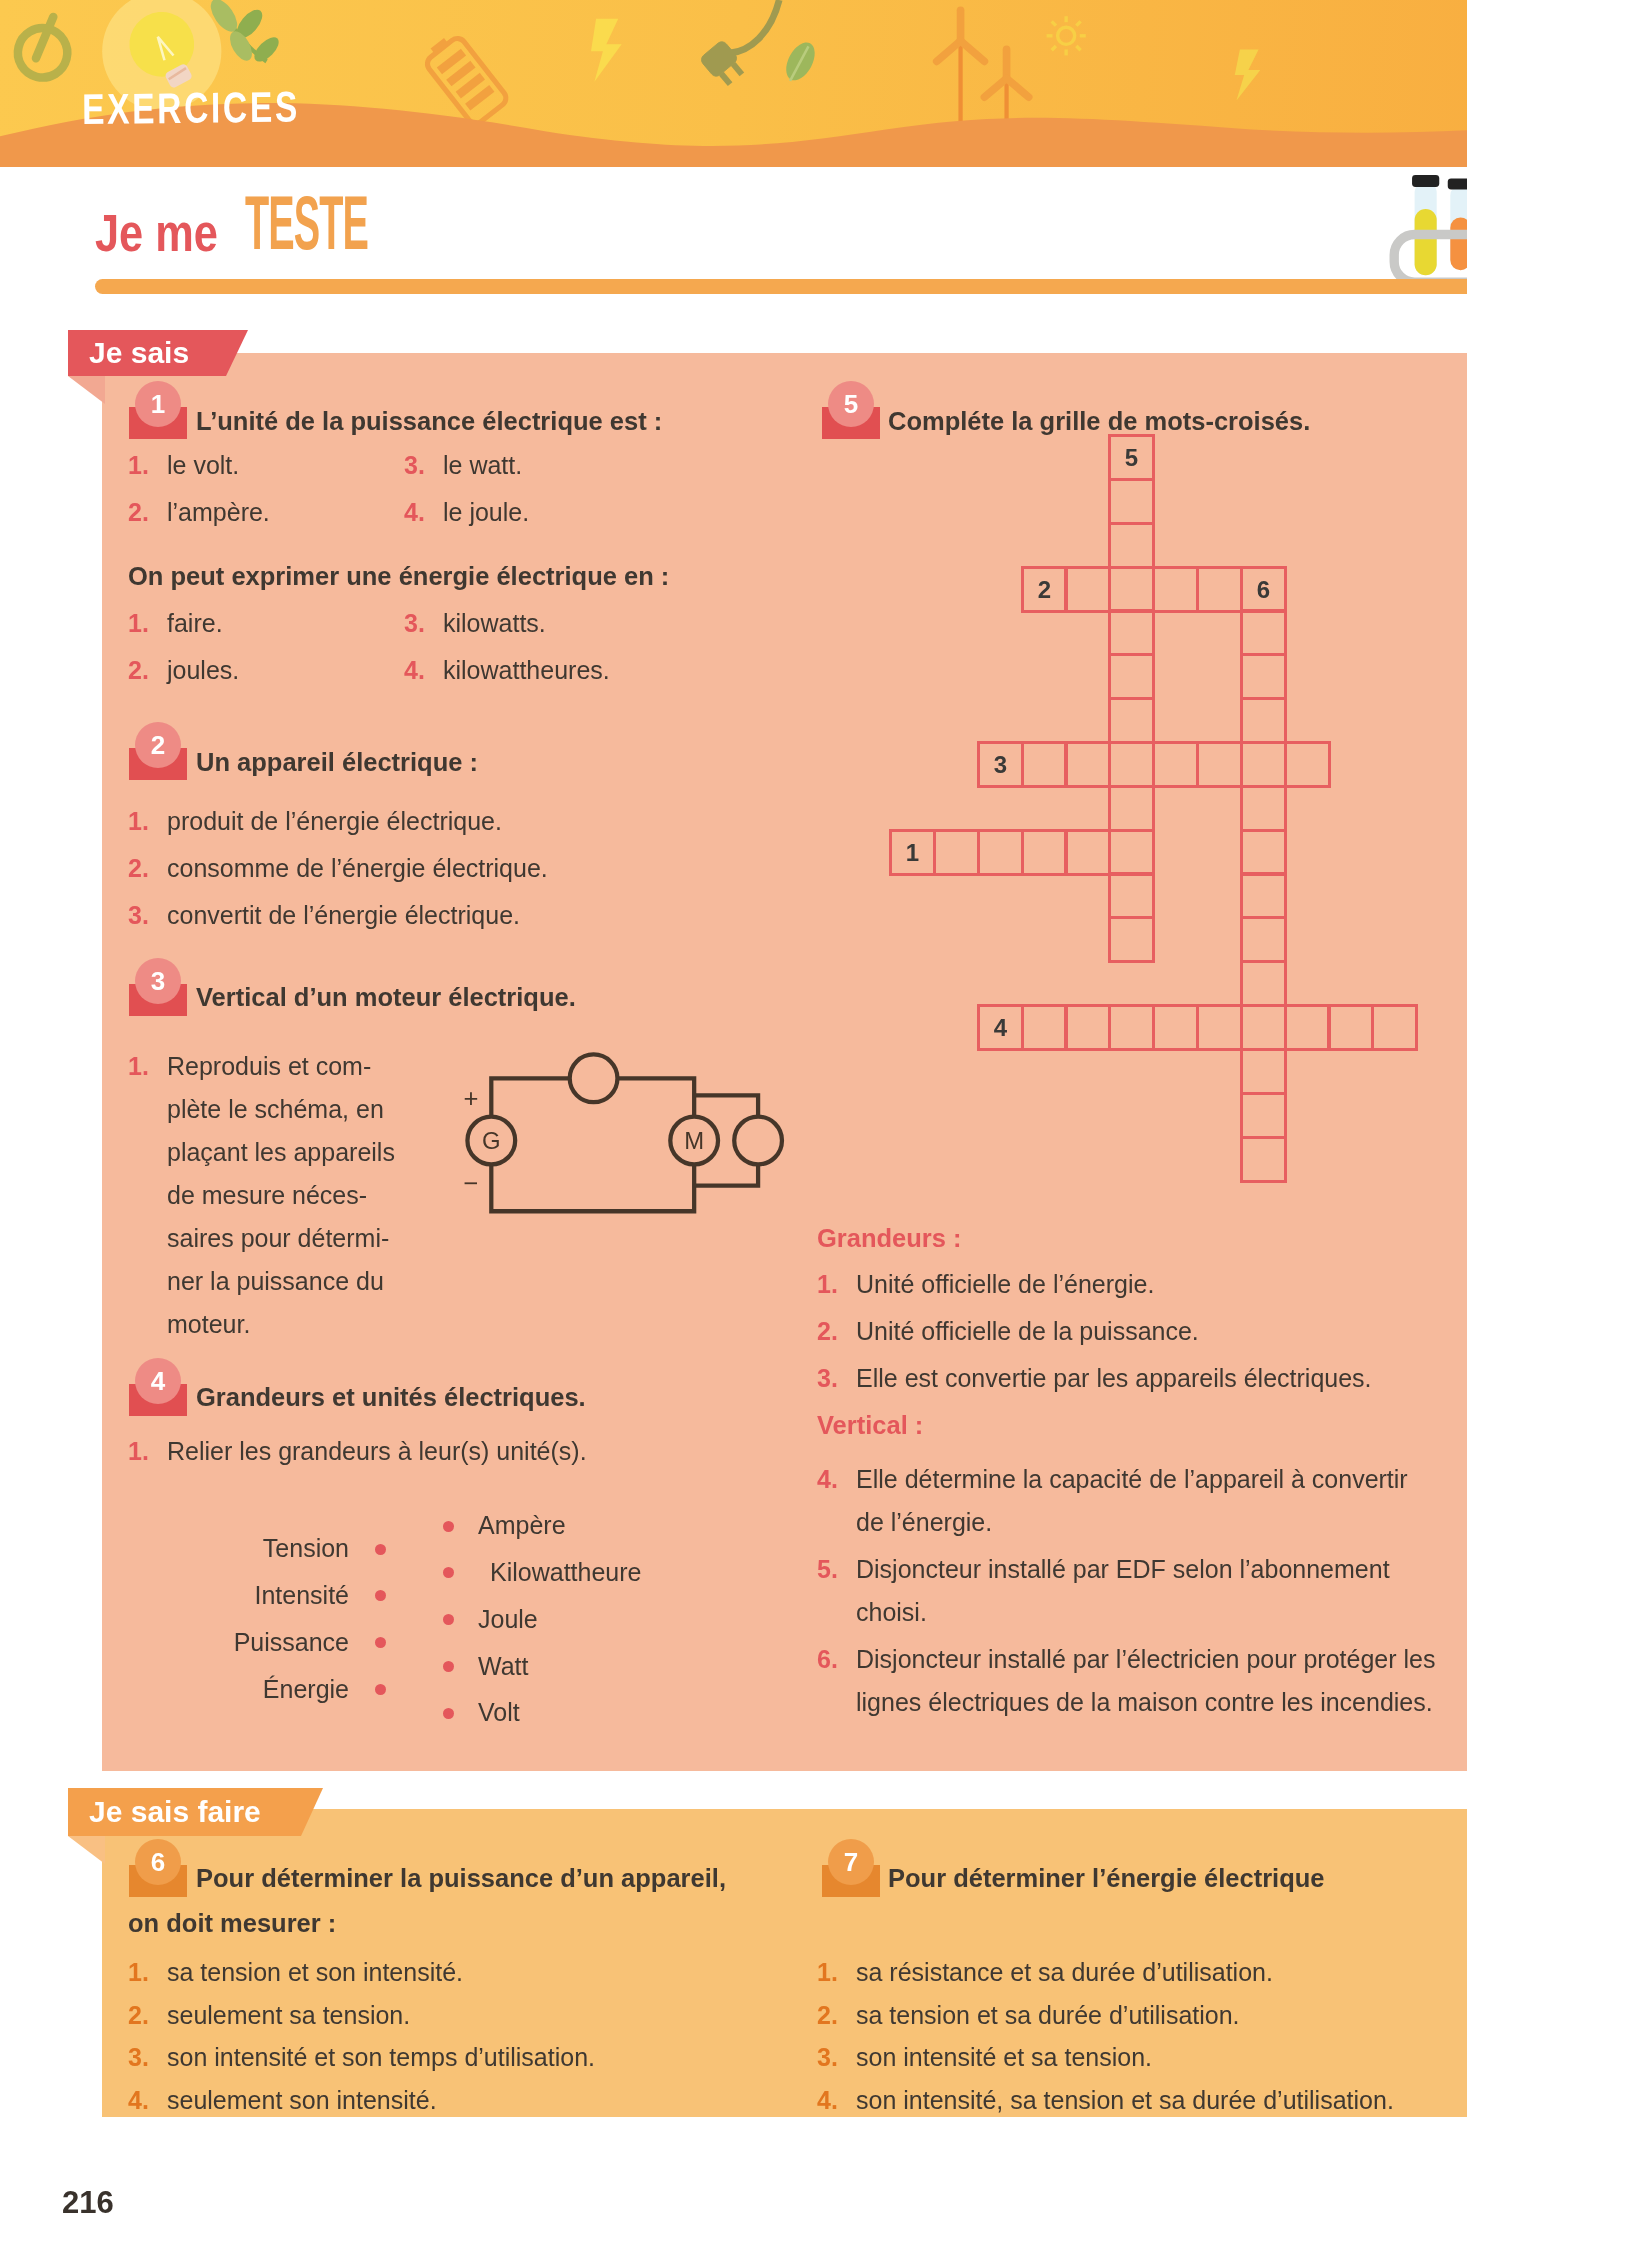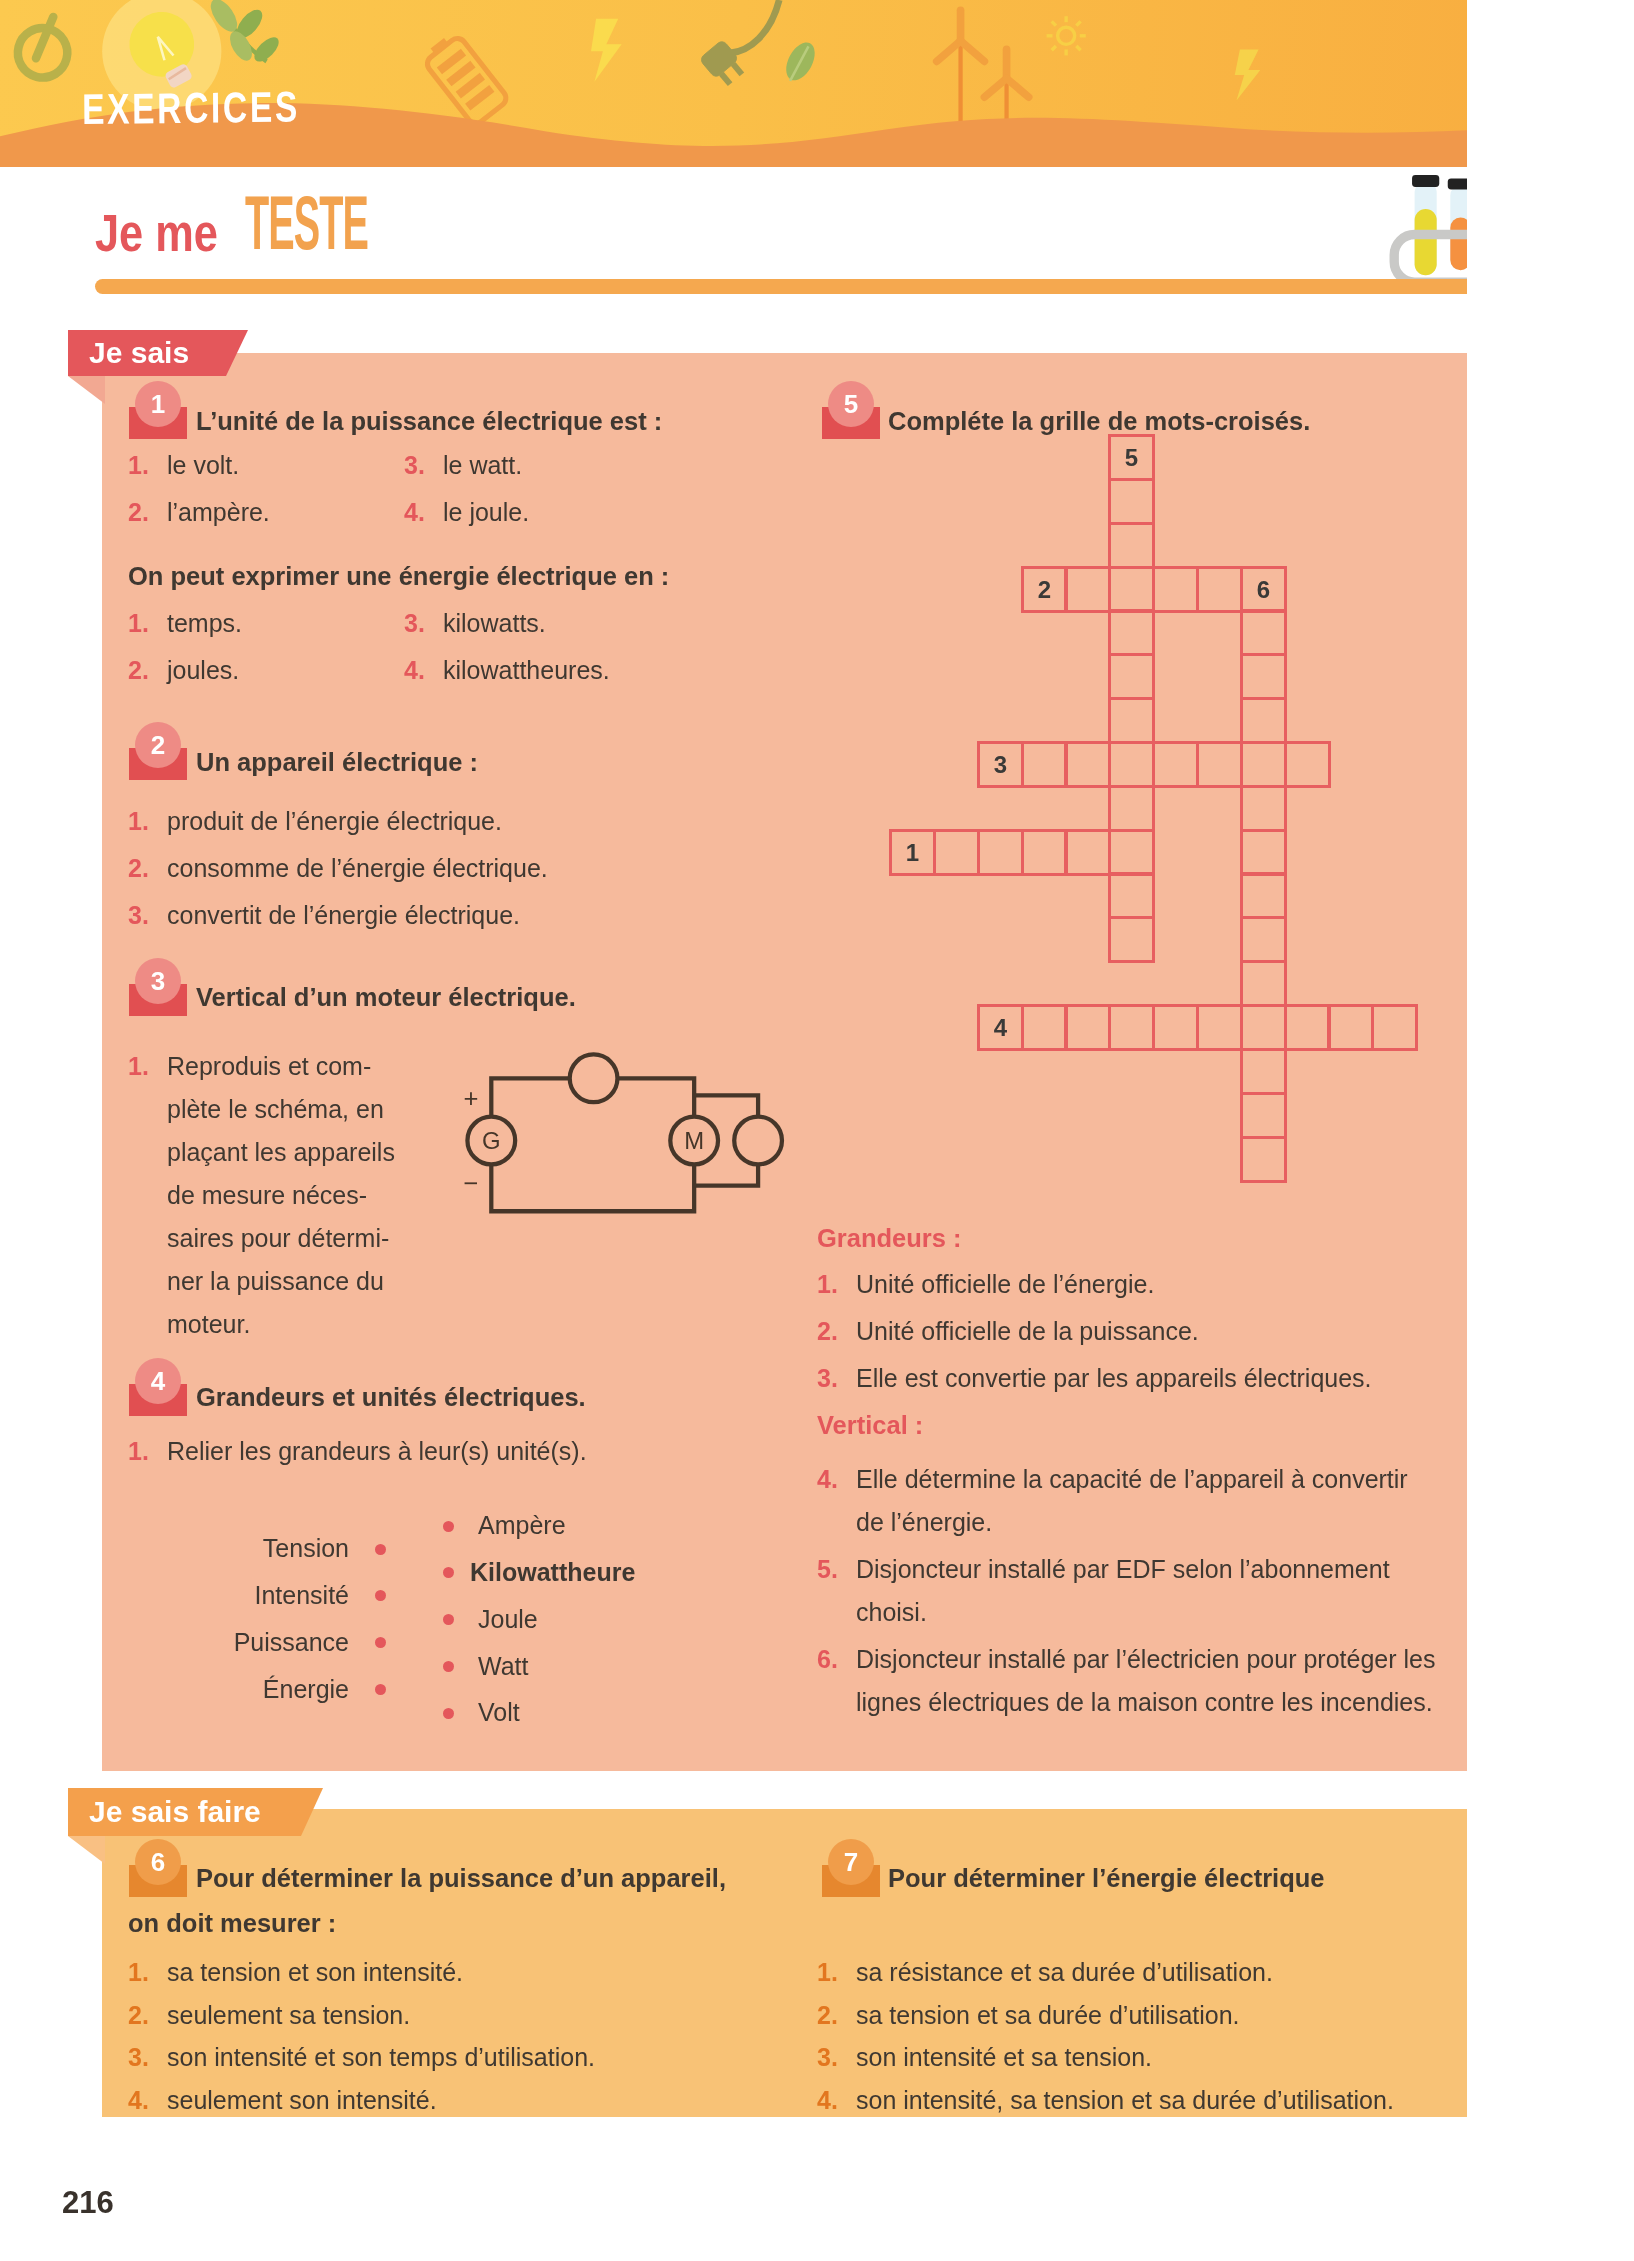--- a/index.html
+++ b/index.html
@@ -184,21 +184,21 @@
       <span>l’ampère.</span>
     </div>
   <div class="opt red" style="left:404px;top:498px;">
       <span class="onum">4.</span>
       <span>le joule.</span>
     </div>
 
   <div class="q-title" style="left:128px;top:562px;">On peut exprimer une énergie électrique en :</div>
   <div class="opt red" style="left:128px;top:609px;">
       <span class="onum">1.</span>
-      <span>temps.</span>
+      <span>faire.</span>
     </div>
   <div class="opt red" style="left:404px;top:609px;">
       <span class="onum">3.</span>
       <span>kilowatts.</span>
     </div>
   <div class="opt red" style="left:128px;top:656px;">
       <span class="onum">2.</span>
       <span>joules.</span>
     </div>
   <div class="opt red" style="left:404px;top:656px;">
@@ -276,21 +276,21 @@
   <div class="dot" style="left:375px;top:1590px;"></div>
   <div class="dot" style="left:375px;top:1637px;"></div>
   <div class="dot" style="left:375px;top:1684px;"></div>
 
   <div class="dot" style="left:443px;top:1521px;"></div>
   <div class="dot" style="left:443px;top:1567px;"></div>
   <div class="dot" style="left:443px;top:1614px;"></div>
   <div class="dot" style="left:443px;top:1661px;"></div>
   <div class="dot" style="left:443px;top:1708px;"></div>
   <div class="match-unit" style="left:478px;top:1511px;">Ampère</div>
-  <div class="match-unit" style="left:470px;top:1558px;font-weight:bold;">Kilowattheure</div>
+  <div class="match-unit" style="left:490px;top:1558px;">Kilowattheure</div>
   <div class="match-unit" style="left:478px;top:1605px;text-align:center;">Joule</div>
   <div class="match-unit" style="left:478px;top:1652px;">Watt</div>
   <div class="match-unit" style="left:478px;top:1698px;">Volt</div>
 
   <div class="badge red abs" style="left:822px;top:381px;">
     <div class="rect"></div>
       <div class="circ">5</div>
   </div>
   <div class="q-title" style="left:888px;top:407px;">Compléte la grille de mots-croisés.</div>
   <div id="crossword">

